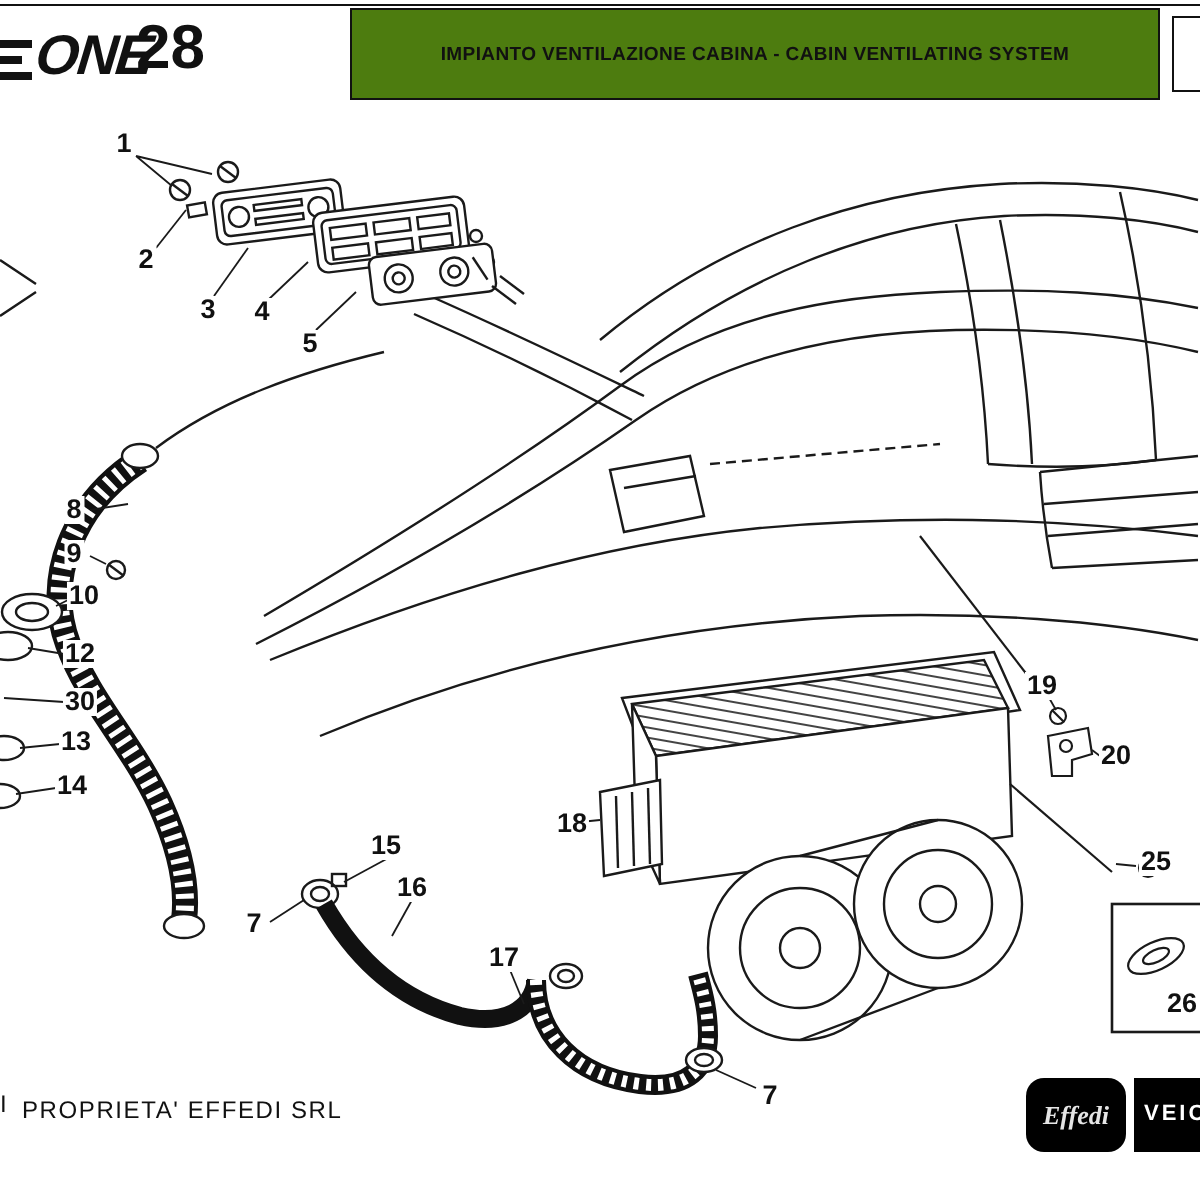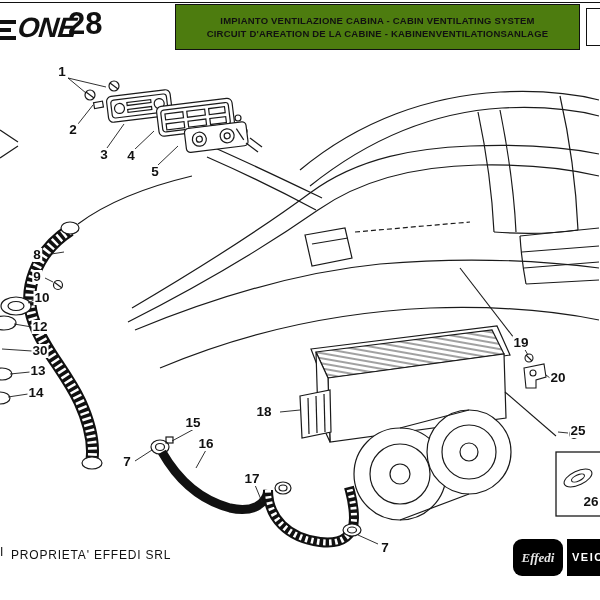--- a/index.html
+++ b/index.html
@@ -64,21 +64,20 @@
   <div class="logo">
     <div class="stripe s1"></div>
     <div class="stripe s2"></div>
     <div class="stripe s3"></div>
     <div class="logo-text">ONE</div>
   </div>
   <div class="page-number">28</div>
 
   <div class="header-box">
     <div>IMPIANTO VENTILAZIONE CABINA - CABIN VENTILATING SYSTEM</div>
-    <div>CIRCUIT D'AREATION DE LA CABINE - KABINENVENTILATIONSANLAGE</div>
   </div>
 
   <div class="page-frag-right"></div>
 
   <svg class="diagram" width="600" height="600" viewBox="0 0 600 600">
     <defs>
       <pattern id="hatch" width="5" height="5" patternUnits="userSpaceOnUse" patternTransform="rotate(100)">
         <line x1="2" y1="0" x2="2" y2="5" stroke="#444" stroke-width="1"></line>
       </pattern>
     </defs>
@@ -242,21 +241,21 @@
       <span class="callout" style="left: 37px; top: 277px;">9</span>
       <span class="callout" style="left: 42px; top: 298px;">10</span>
       <span class="callout" style="left: 40px; top: 327px;">12</span>
       <span class="callout" style="left: 40px; top: 351px;">30</span>
       <span class="callout" style="left: 38px; top: 371px;">13</span>
       <span class="callout" style="left: 36px; top: 393px;">14</span>
       <span class="callout" style="left: 193px; top: 423px;">15</span>
       <span class="callout" style="left: 206px; top: 444px;">16</span>
       <span class="callout" style="left: 127px; top: 462px;">7</span>
       <span class="callout" style="left: 252px; top: 479px;">17</span>
-      <span class="callout" style="left: 264px; top: 412px;">18</span>
+      <span class="callout" style="left: 286px; top: 412px;">18</span>
       <span class="callout" style="left: 521px; top: 343px;">19</span>
       <span class="callout" style="left: 558px; top: 378px;">20</span>
       <span class="callout" style="left: 578px; top: 431px;">25</span>
       <span class="callout" style="left: 591px; top: 502px;">26</span>
       <span class="callout" style="left: 385px; top: 548px;">7</span>
     </div>
 
   <div class="footer-text">
     <span class="footer-prefix">I</span><span>PROPRIETA' EFFEDI SRL</span>
   </div>

